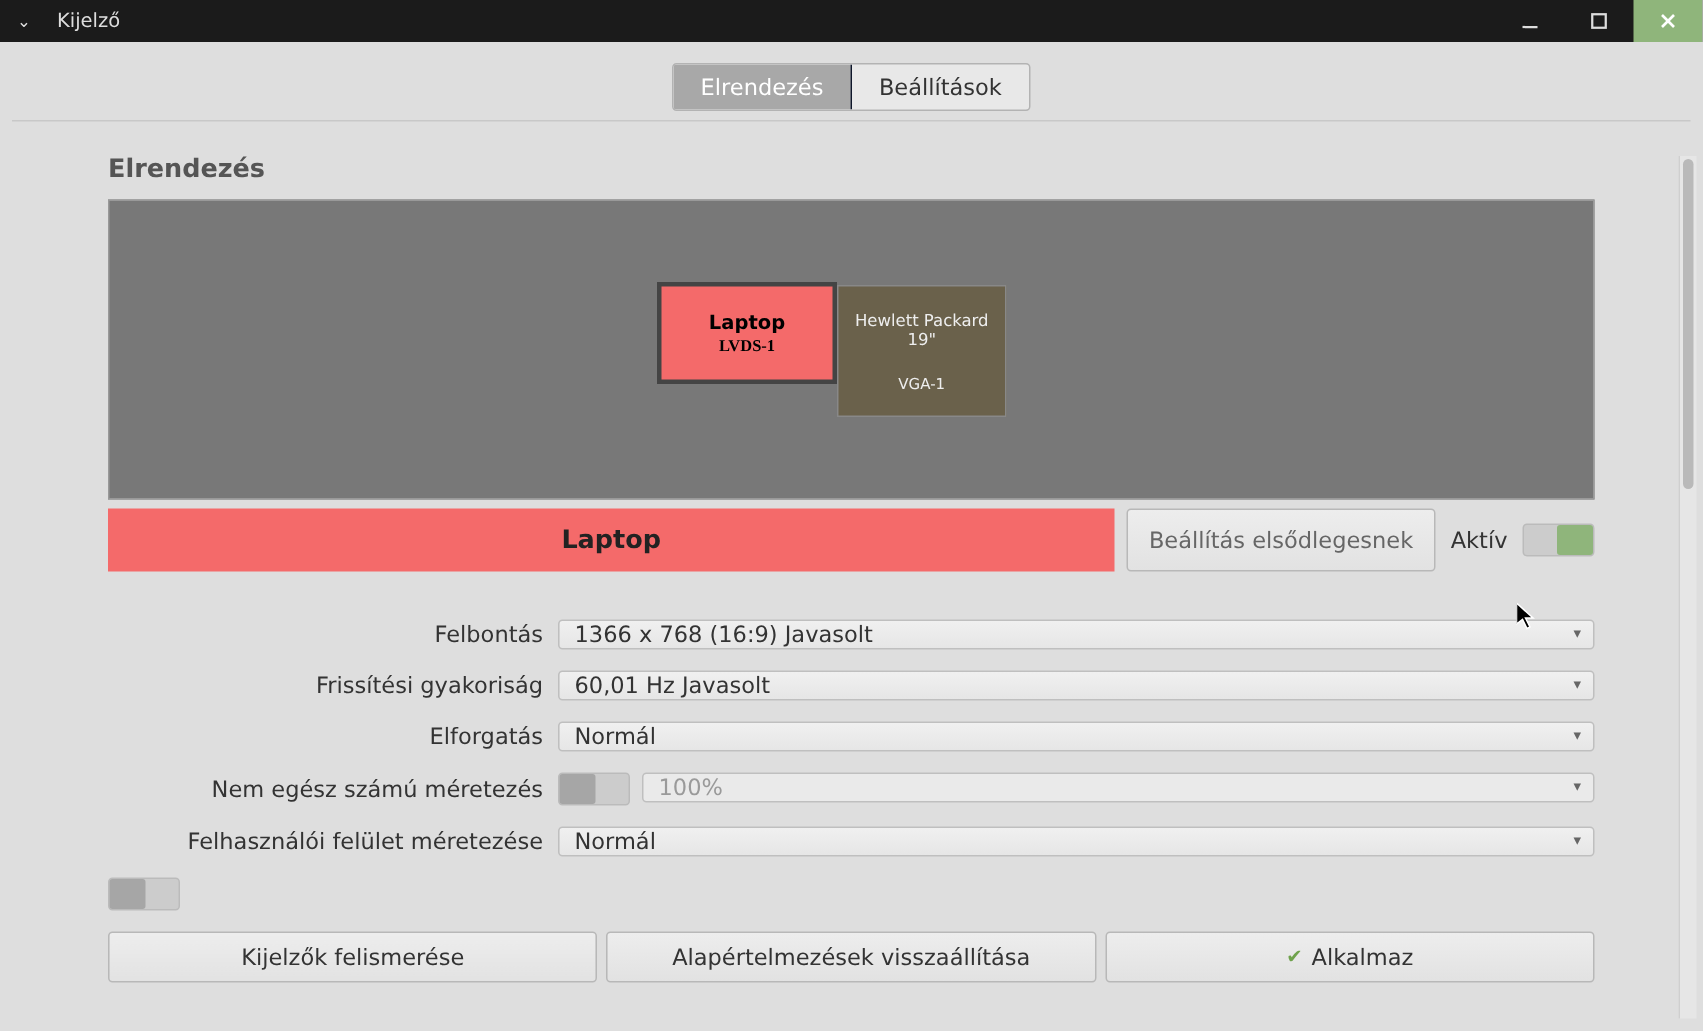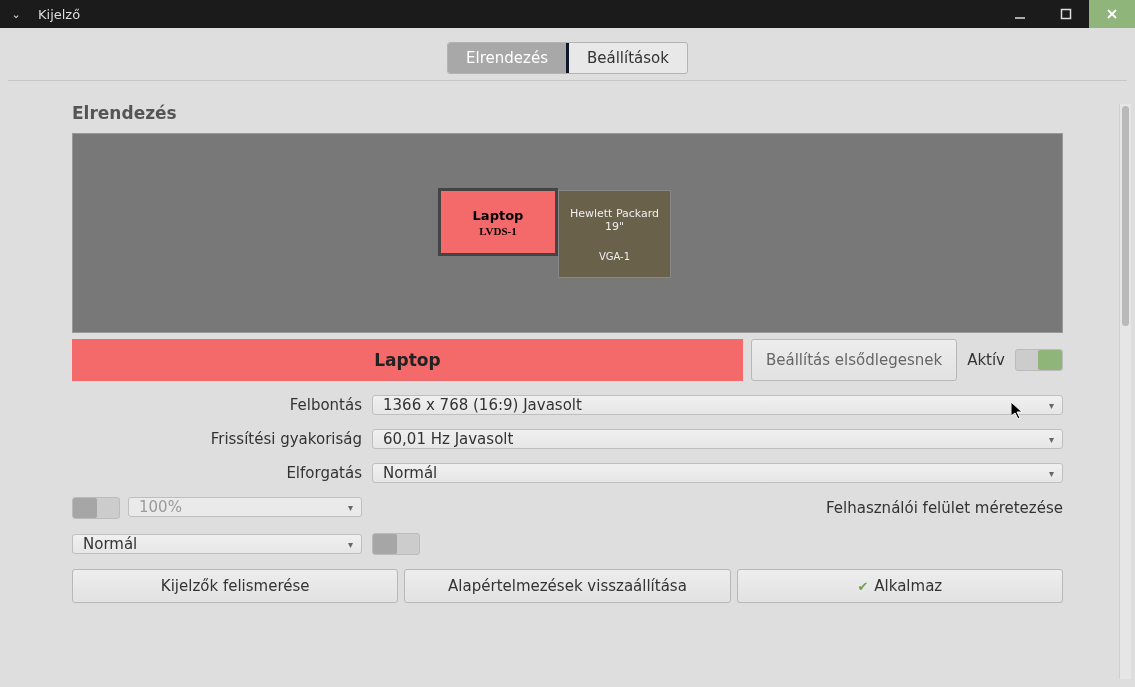--- a/index.html
+++ b/index.html
@@ -16,21 +16,21 @@
   .titlebar svg { display: block; }
 
   
   .content { position: relative; padding: 14px 8px 8px 8px; height: calc(687px - 28px); border-radius: 32px; }
 
   
   .tabbar { display: flex; justify-content: center; }
   .tabbar-inner { display: flex; border: 1px solid #b3b3b3; border-radius: 3px; overflow: hidden; background: #e8e8e8; }
   .tab { padding: 6px 18px; font-size: 15px; cursor: default; }
   .tab.active { background: #a8a8a8; color: #fff; }
-  .tab + .tab { border-left: 3px solid #0f172a; }
+  .tab + .tab { border-left: 1px solid #0f172a; }
 
   
   .panel-frame { margin-top: 6px; border-top: 1px solid #c8c8c8; }
 
   
   .scroll-track { position: absolute; right: 4px; top: 76px; bottom: 8px; width: 12px; background: #e6e6e6; border-left: 1px solid #cfcfcf; }
   .scroll-thumb { position: absolute; left: 2px; right: 2px; top: 2px; height: 220px; background: #b9b9b9; border-radius: 4px; }
 
   .page { padding: 22px 64px 0 64px; }
 
@@ -55,21 +55,21 @@
   .btn.small { height: 42px; }
   .active-label { display: flex; align-items: center; font-size: 15px; color: #333; padding: 0 2px; }
 
   
   .toggle { width: 48px; height: 22px; background: #ccc; border-radius: 3px; position: relative; border: 1px solid #bbb; align-self: center; }
   .toggle .knob { position: absolute; top: 0; bottom: 0; width: 24px; background: #a6a6a6; border-radius: 2px; }
   .toggle.off .knob { left: 0; }
   .toggle.on .knob { right: 0; background: #8fb57b; }
 
   
-  .form { margin-top: 14px; display: grid; grid-template-columns: 290px 1fr; row-gap: 14px; column-gap: 10px; align-items: center; }
+  .form { margin-top: 32px; display: grid; grid-template-columns: 290px 1fr; row-gap: 14px; column-gap: 10px; align-items: center; }
   .form .lbl { text-align: right; font-size: 15px; color: #333; }
   .combo { position: relative; border: 1px solid #bfbfbf; border-radius: 3px; background: linear-gradient(#f0f0f0,#e6e6e6); height: 20px; display: flex; align-items: center; padding: 0 28px 0 10px; font-size: 15px; }
   .combo .caret { position: absolute; right: 8px; top: 50%; transform: translateY(-50%); font-size: 10px; color: #666; }
   .combo.disabled { color: #9a9a9a; background: #eaeaea; }
   .inline { display: flex; gap: 8px; }
   .inline .combo { flex: 1; }
 
   
   .bottom-row { display: grid; grid-template-columns: 1fr 1fr 1fr; gap: 6px; margin-top: 14px; }
   .bottom-row .btn { height: 34px; font-size: 15px; color: #333; }
@@ -151,20 +151,21 @@
         <span>60,01 Hz  Javasolt</span>
         <span class="caret">▾</span>
       </div>
 
       <div class="lbl">Elforgatás</div>
       <div class="combo">
         <span>Normál</span>
         <span class="caret">▾</span>
       </div>
 
+      <div class="lbl">Nem egész számú méretezés</div>
       <div class="inline">
         <div class="toggle off">
             <div class="knob"></div>
           </div>
         <div class="combo disabled">
           <span>100%</span>
           <span class="caret">▾</span>
         </div>
       </div>
 

